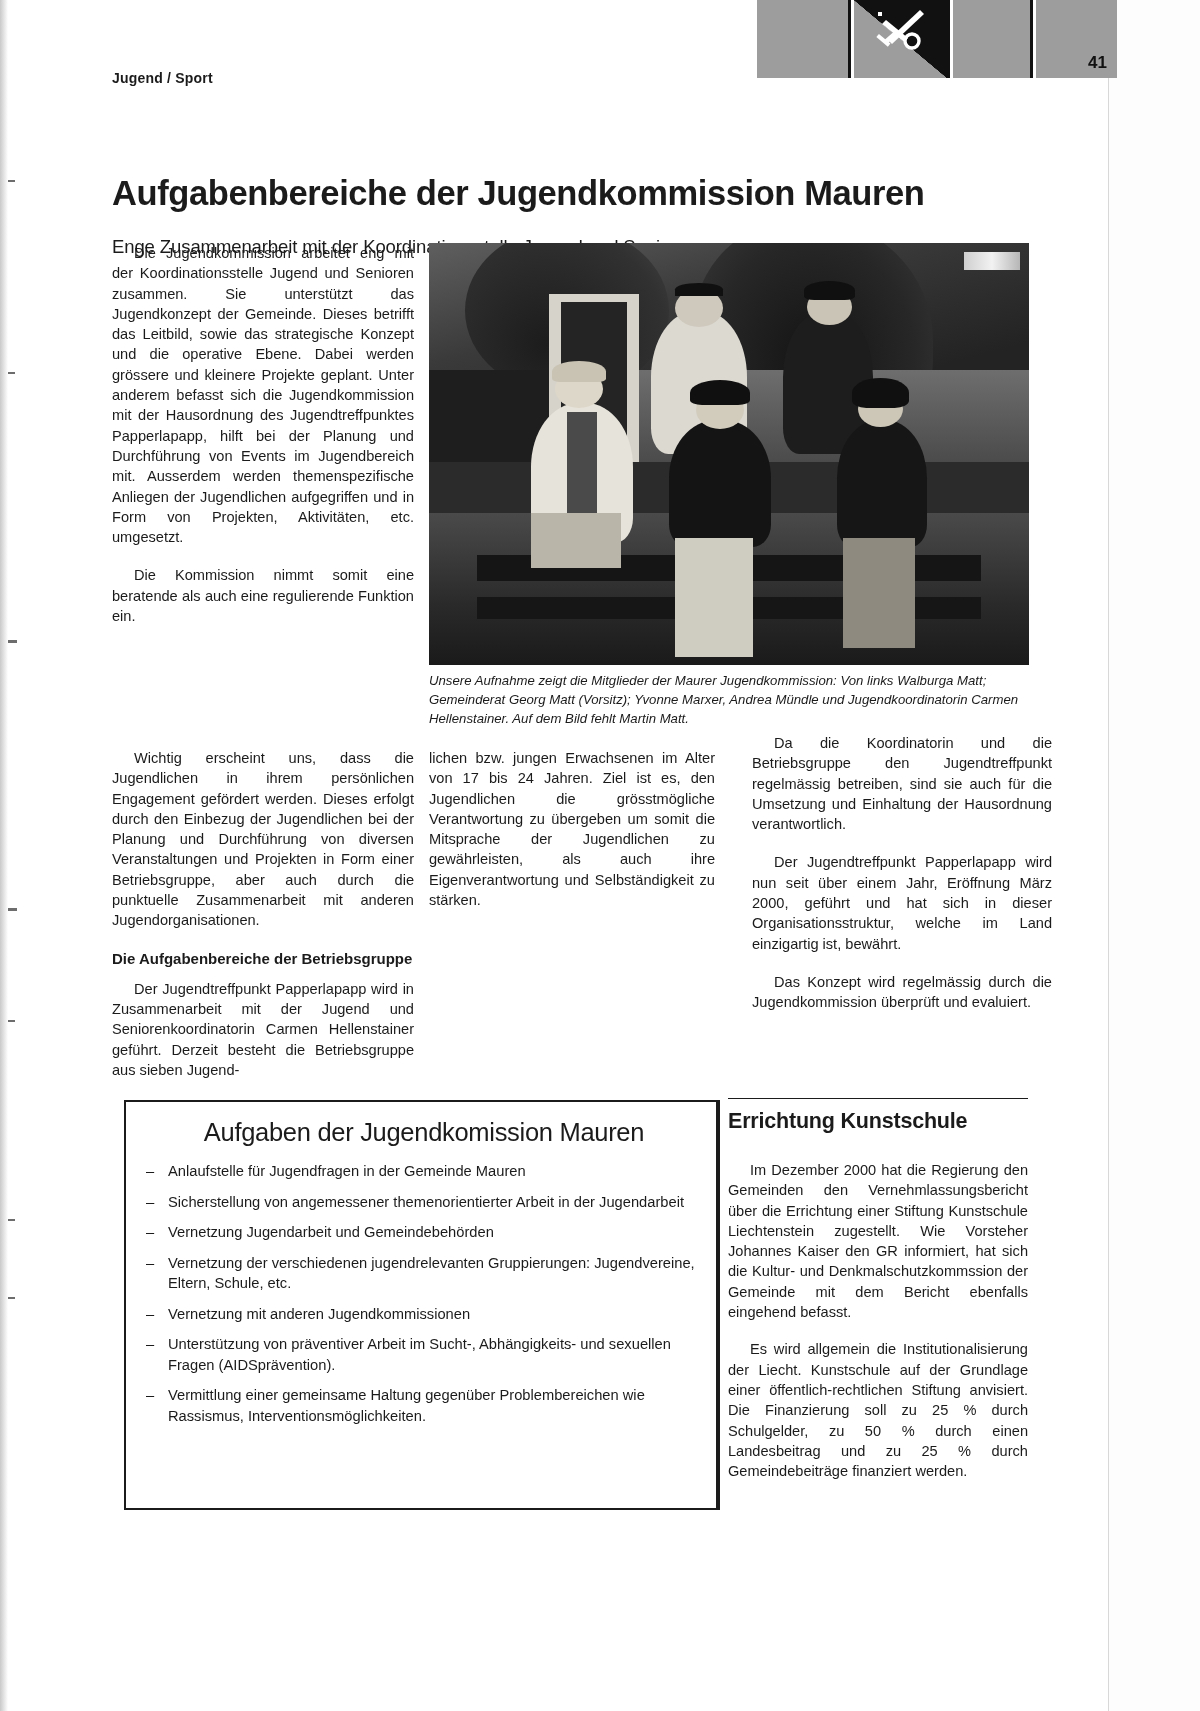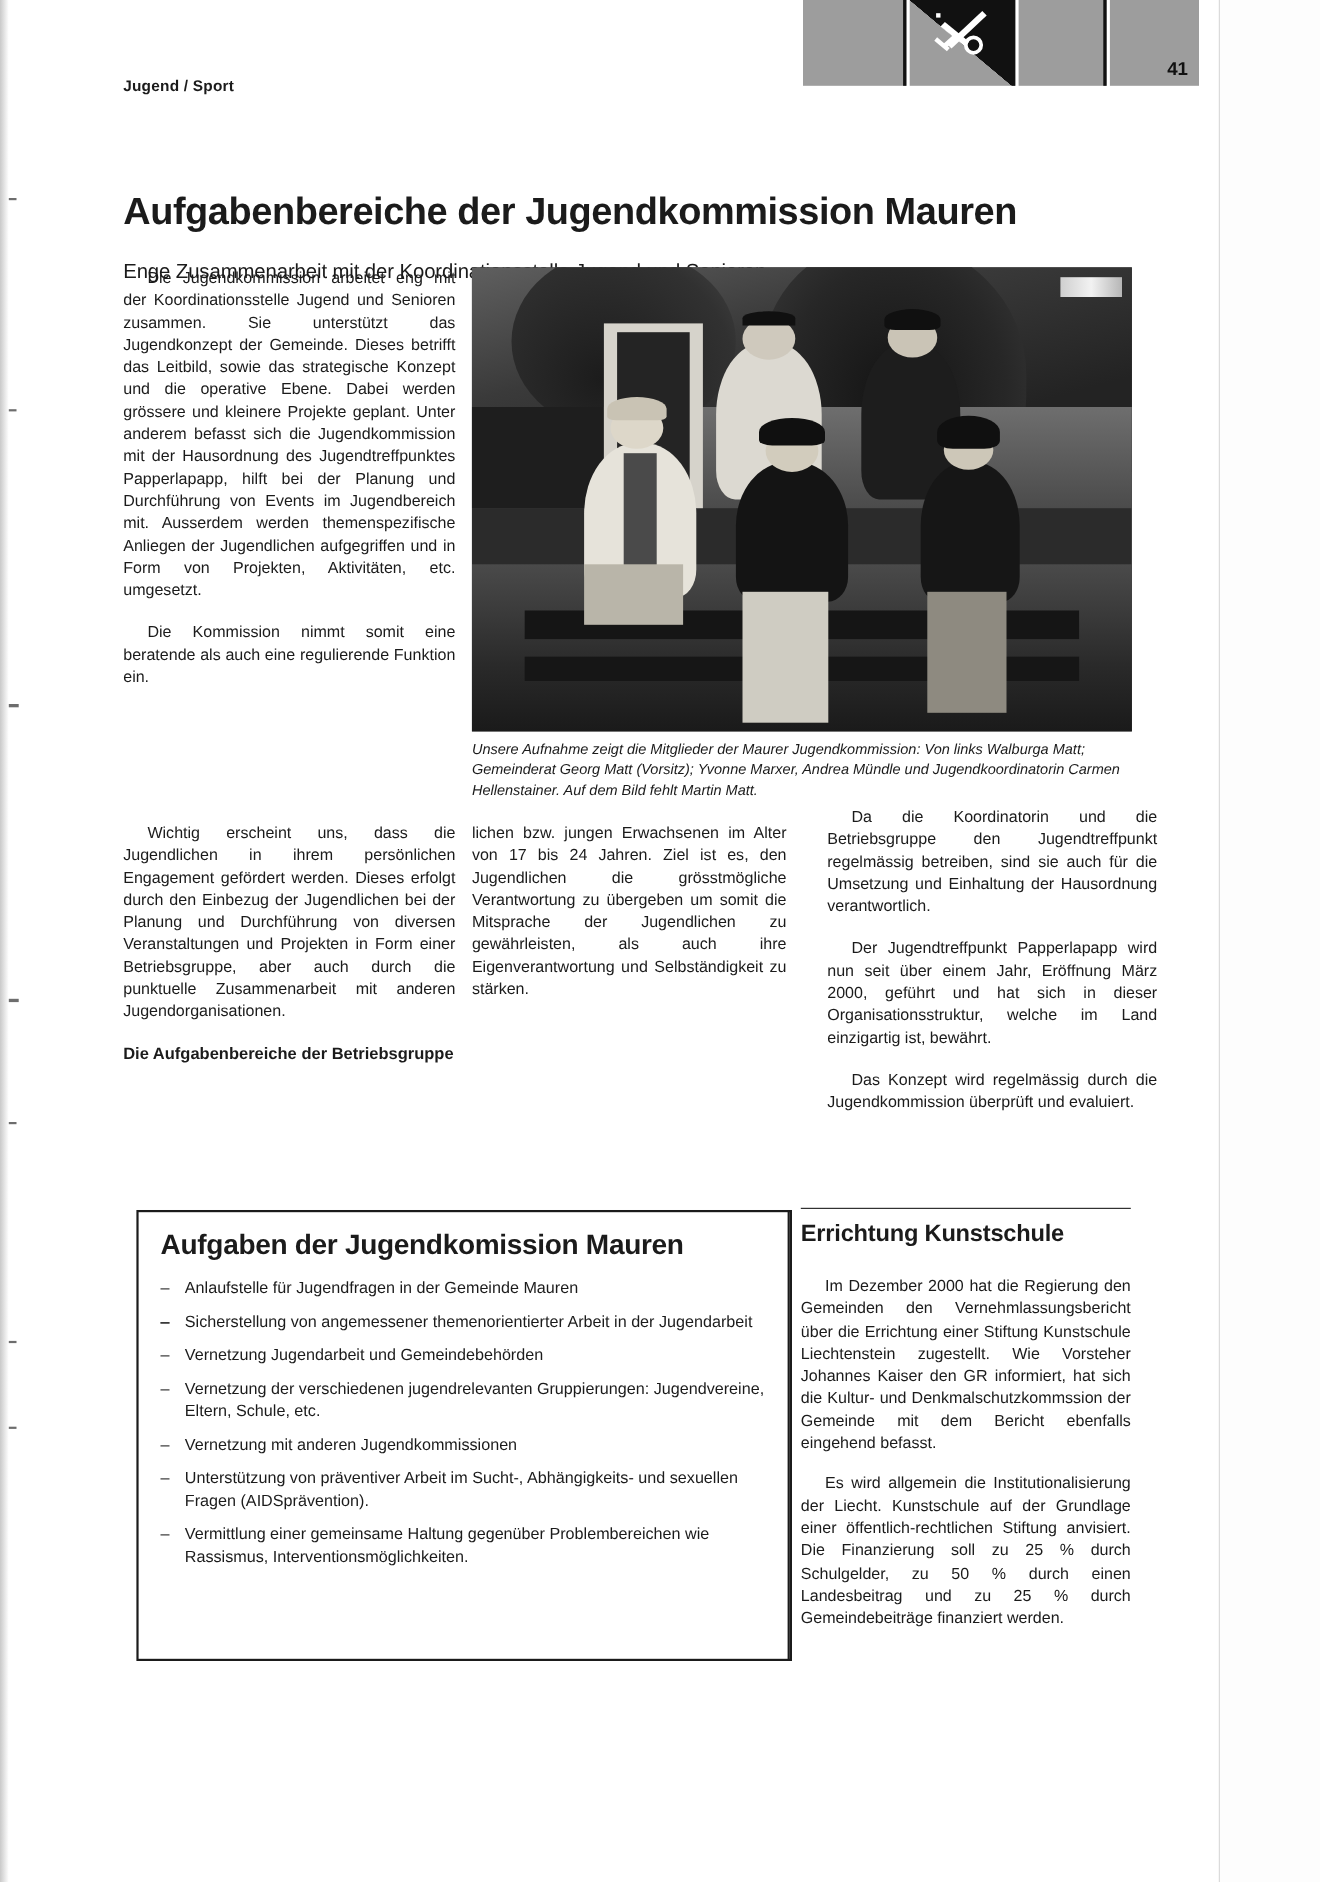--- a/index.html
+++ b/index.html
@@ -24,21 +24,21 @@
     border-left:1px solid #d8d8d8;
   }
   .spine-mark { position:absolute; width:7px; height:2px; background:#6d6d6d; left:8px; }
 
   
   .header-band {
     position:absolute; left:730px; top:0; width:360px; height:78px;
   }
   .hb-block {
     position:absolute; top:0; height:78px; background:#9d9d9d;
-    border-right:3px solid #111; border-left:0;
+    border-right:3px solid #111; border-left:0;margin-left:27px;
   }
   .hb-b1 { left:0px;   width:94px; }
   .hb-b2 { left:97px;  width:96px; background:#9d9d9d; overflow:hidden; }
   .hb-b3 { left:196px; width:80px; }
   .hb-b4 { left:279px; width:81px; border-right:0; }
   .hb-diag {
     position:absolute; left:0; top:0; width:100%; height:100%;
     background:linear-gradient(to bottom left, #111 50%, transparent 50.3%);
   }
   .hb-icon {
@@ -123,21 +123,21 @@
   .quote-box .lead { font-style:italic; font-weight:bold; }
   .quote-box b { font-weight:bold; }
 
   
   #tasks-box {
     position:absolute; left:124px; top:1100px; width:596px; height:410px;
     border:2.2px solid #1b1b1b;
     padding:16px 16px 10px 18px;
   }
   #tasks-box h2 {
-    margin:0 0 14px 2px; font-size:25.5px; font-weight:bold; letter-spacing:-.3px;
+    margin:0 0 14px 2px; font-size:25.5px; font-weight:normal; letter-spacing:-.3px;text-align:center;
   }
   #tasks-box ul { list-style:none; margin:0; padding:0; }
   #tasks-box li {
     position:relative; padding-left:24px; margin-bottom:10px;
     font-size:14.7px; line-height:20.5px;
   }
   #tasks-box li .dash {
     position:absolute; left:2px; top:0; font-size:14.7px;
   }
 
@@ -235,20 +235,21 @@
   <div class="ph-mid" style="left:69%;top:70%;width:12%;height:26%;background:#8e8a80"></div>
 
   <div class="ph-flash"></div>
 </div>
 
 <div class="caption">Unsere Aufnahme zeigt die Mitglieder der Maurer Jugendkommission: Von links Walburga Matt; Gemeinderat Georg Matt (Vorsitz); Yvonne Marxer, Andrea Mündle und Jugendkoordinatorin Carmen Hellenstainer. Auf dem Bild fehlt Martin Matt.</div>
 
 <div id="col-mid-left" class="body-col">
   <p class="noindent" style="text-indent:22px">Wichtig erscheint uns, dass die Jugendlichen in ihrem persönlichen Engagement gefördert werden. Dieses erfolgt durch den Einbezug der Jugendlichen bei der Planung und Durchführung von diversen Veranstaltungen und Projekten in Form einer Betriebsgruppe, aber auch durch die punktuelle Zusammenarbeit mit anderen Jugendorganisationen.</p>
   <div class="sub-bold">Die Aufgabenbereiche der Betriebsgruppe</div>
+  <p>Der Jugendtreffpunkt Papperlapapp wird in Zusammenarbeit mit der Jugend und Seniorenkoordinatorin Carmen Hellenstainer geführt. Derzeit besteht die Betriebsgruppe aus sieben Jugend-</p>
 </div>
 
 <div id="col-mid-mid">
   <div class="body-col">
     <p class="noindent">lichen bzw. jungen Erwachsenen im Alter von 17 bis 24 Jahren. Ziel ist es, den Jugendlichen die grösstmögliche Verantwortung zu übergeben um somit die Mitsprache der Jugendlichen zu gewährleisten, als auch ihre Eigenverantwortung und Selbständigkeit zu stärken.</p>
   </div>
 </div>
 
 <div id="col-mid-right" class="body-col">
   <p>Da die Koordinatorin und die Betriebsgruppe den Jugendtreffpunkt regelmässig betreiben, sind sie auch für die Umsetzung und Einhaltung der Hausordnung verantwortlich.</p>

